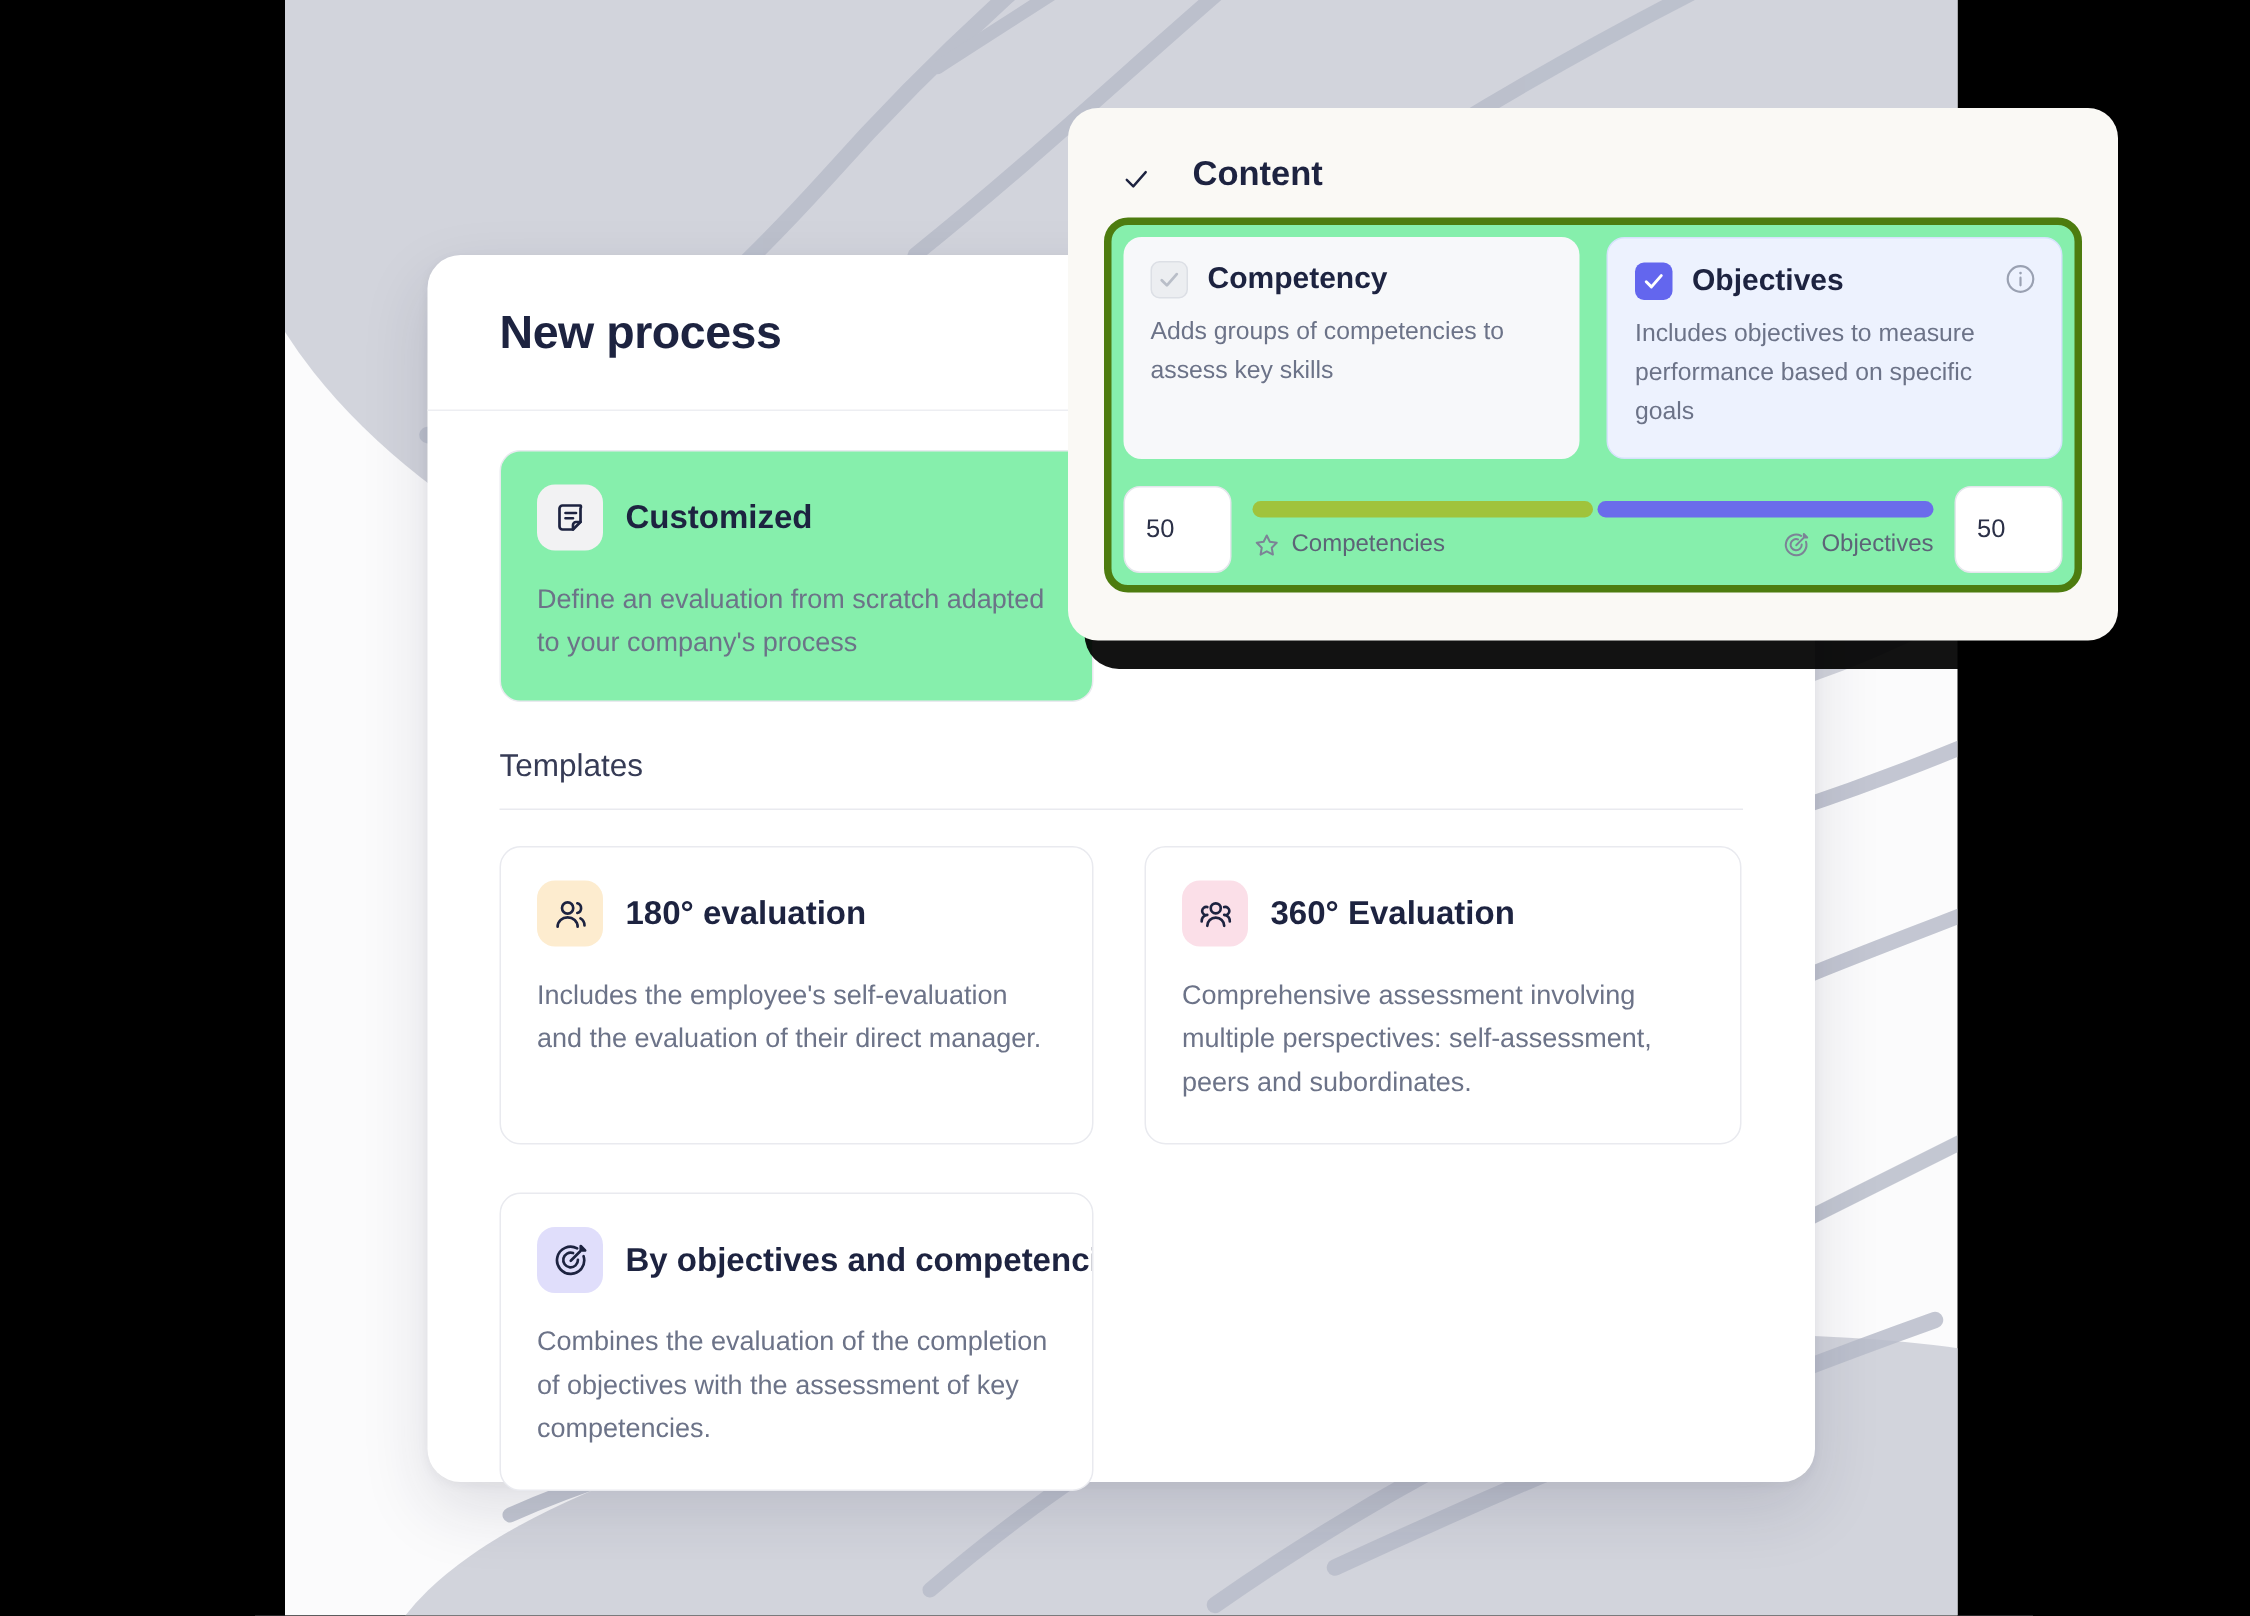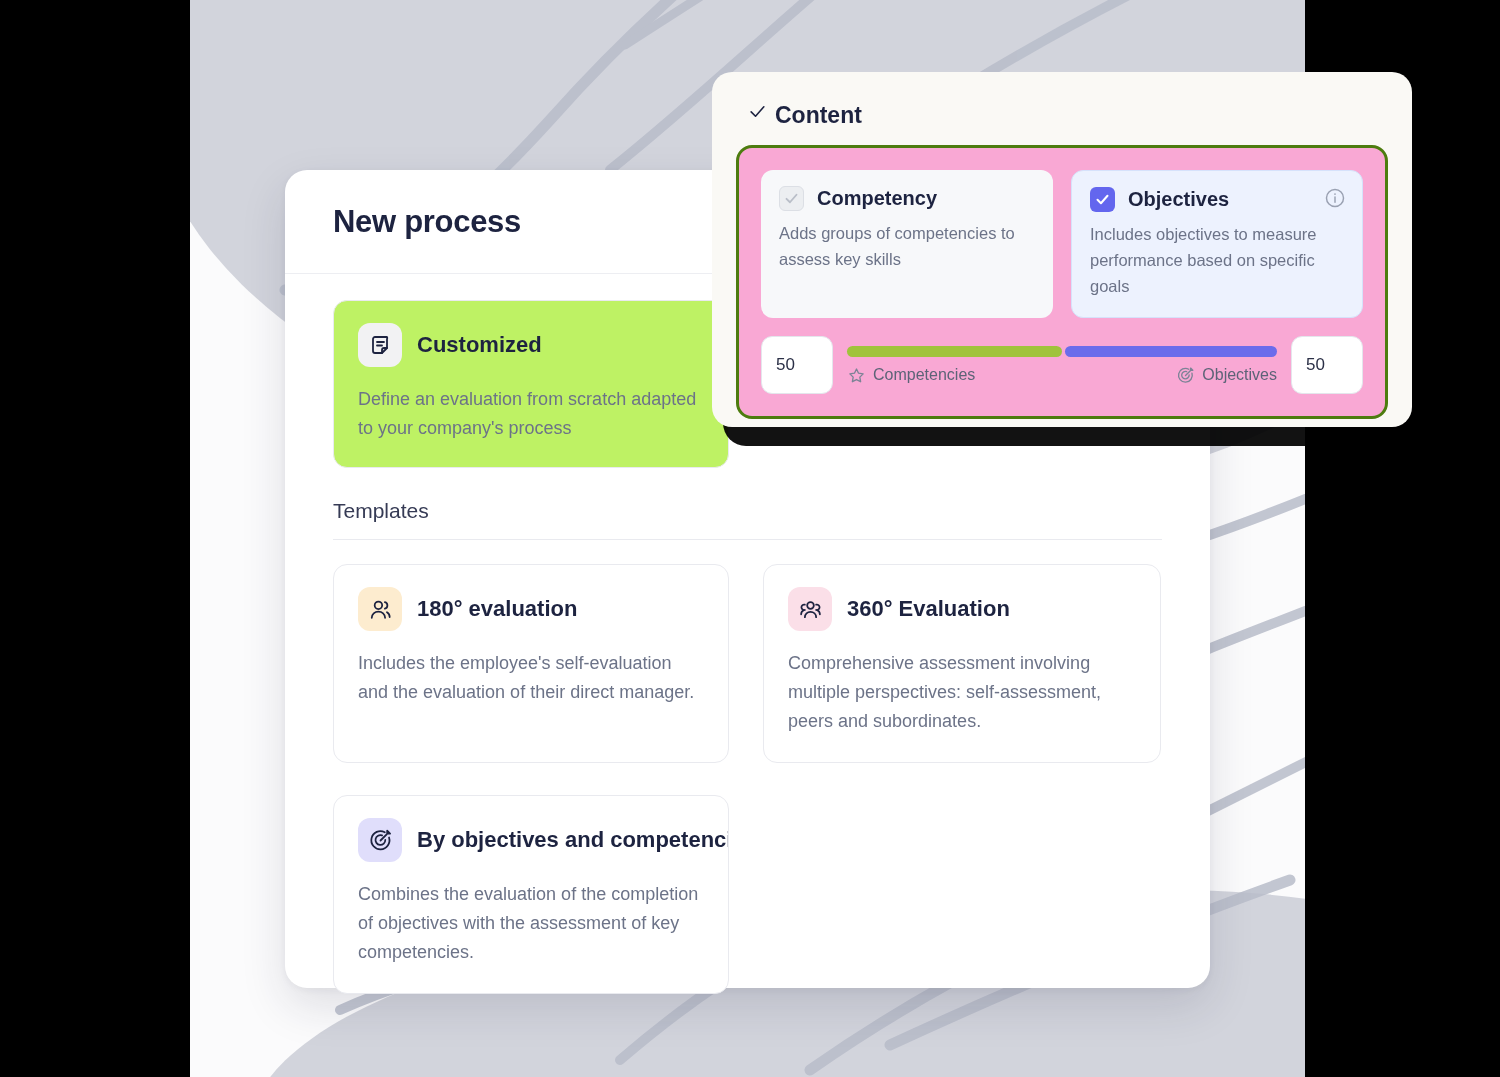--- a/index.html
+++ b/index.html
@@ -75,21 +75,21 @@
   .process-body {
     padding: 26px 48px 0 48px;
   }
 
   
   .customized-card {
     border: 1px solid #e9eaef;
     border-radius: 14px;
     padding: 22px 24px 24px 24px;
     width: 396px;
-    background: #bef264;
+    background: #86efac;
   }
   .card-head {
     display: flex;
     align-items: center;
     gap: 15px;
     margin-bottom: 18px;
   }
   .icon-badge {
     width: 44px;
     height: 44px;
@@ -148,34 +148,34 @@
     top: 72px;
     width: 700px;
     height: 355px;
     background: #faf9f5;
     border-radius: 20px;
     box-shadow: 14px 16px 0px 3px rgba(0,0,0,0.93);
     padding: 24px 24px 20px 24px;
   }
   .content-head {
     display: flex;
-    align-items: flex-start;
-    gap: 8px;
+    align-items: flex-end;
+    gap: 28px;
     padding: 6px 6px 16px 12px;
   }
   .content-head-title {
     font-size: 23px;
     font-weight: 700;
     color: #1d2340;
   }
   .content-inner {
-    background: #f9a8d4;
-    border: 3px solid #4d7c0f;
+    background: #86efac;
+    border: 5px solid #4d7c0f;
     border-radius: 16px;
-    padding: 22px;
+    padding: 8px;
   }
   .opt-row {
     display: grid;
     grid-template-columns: 1fr 1fr;
     gap: 18px;
   }
   .opt {
     border-radius: 12px;
     padding: 16px 18px 18px 18px;
     position: relative;

